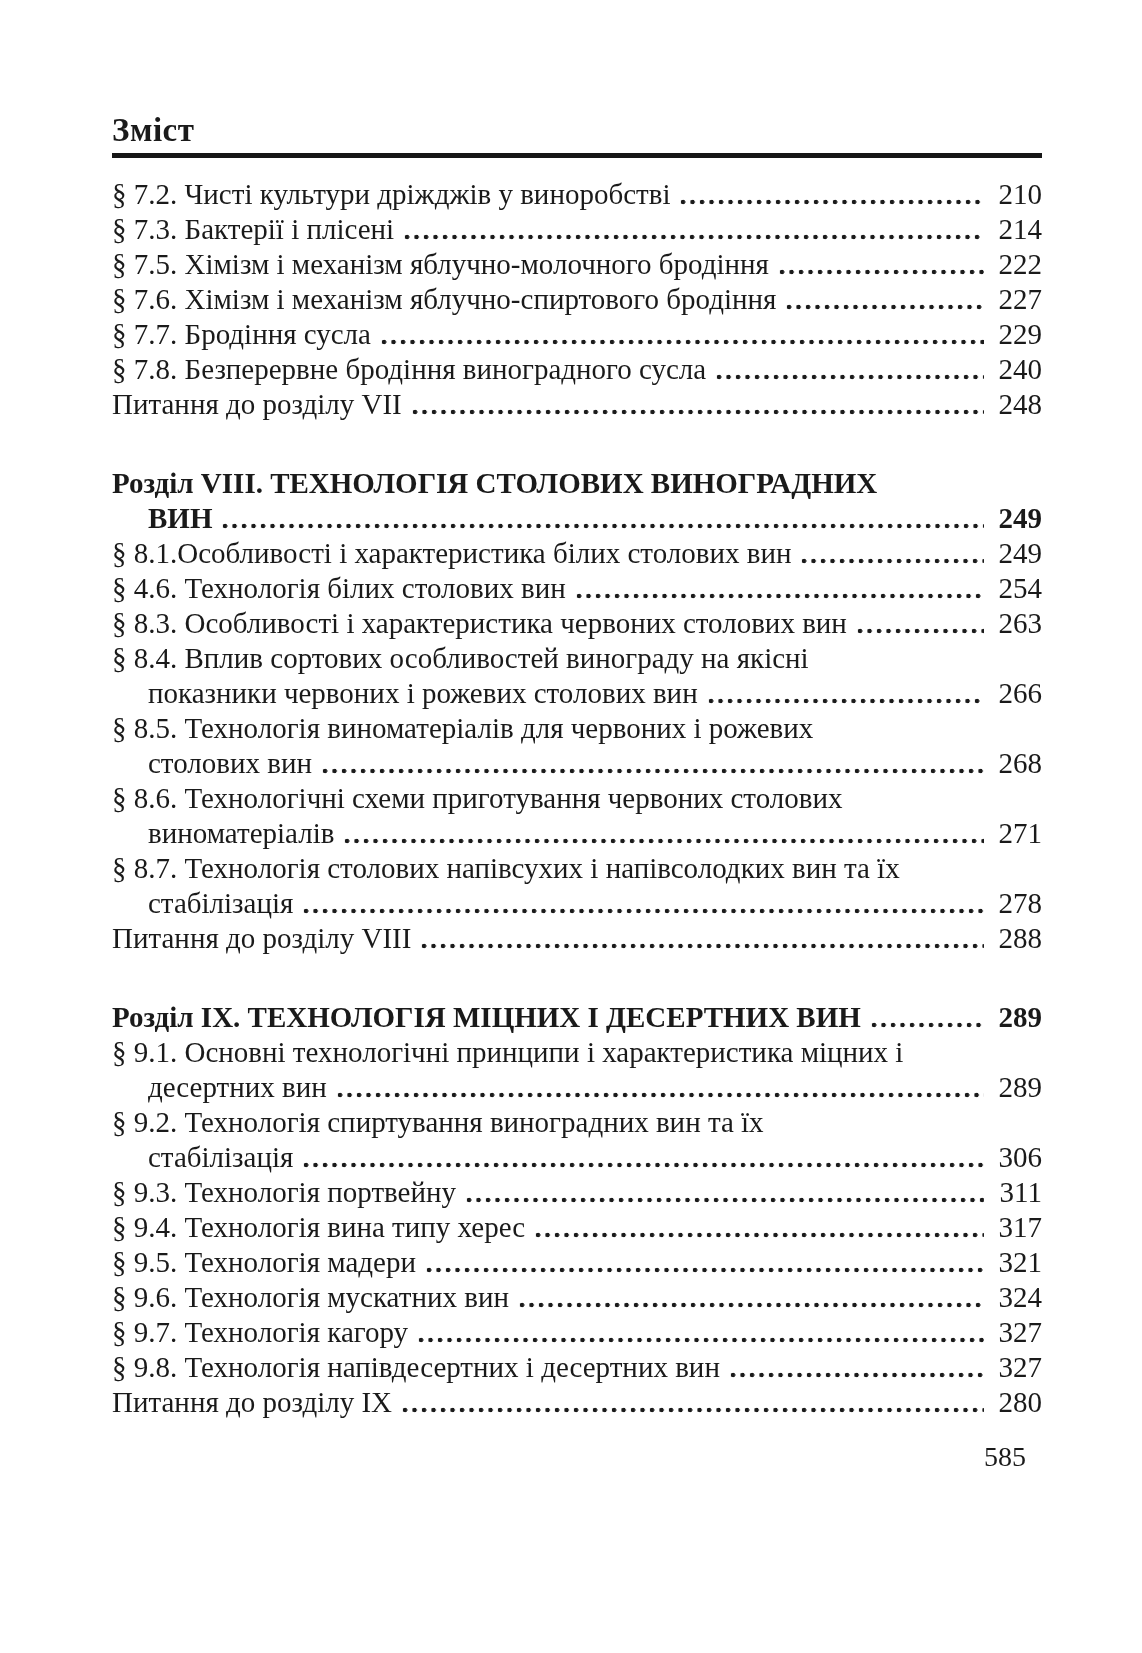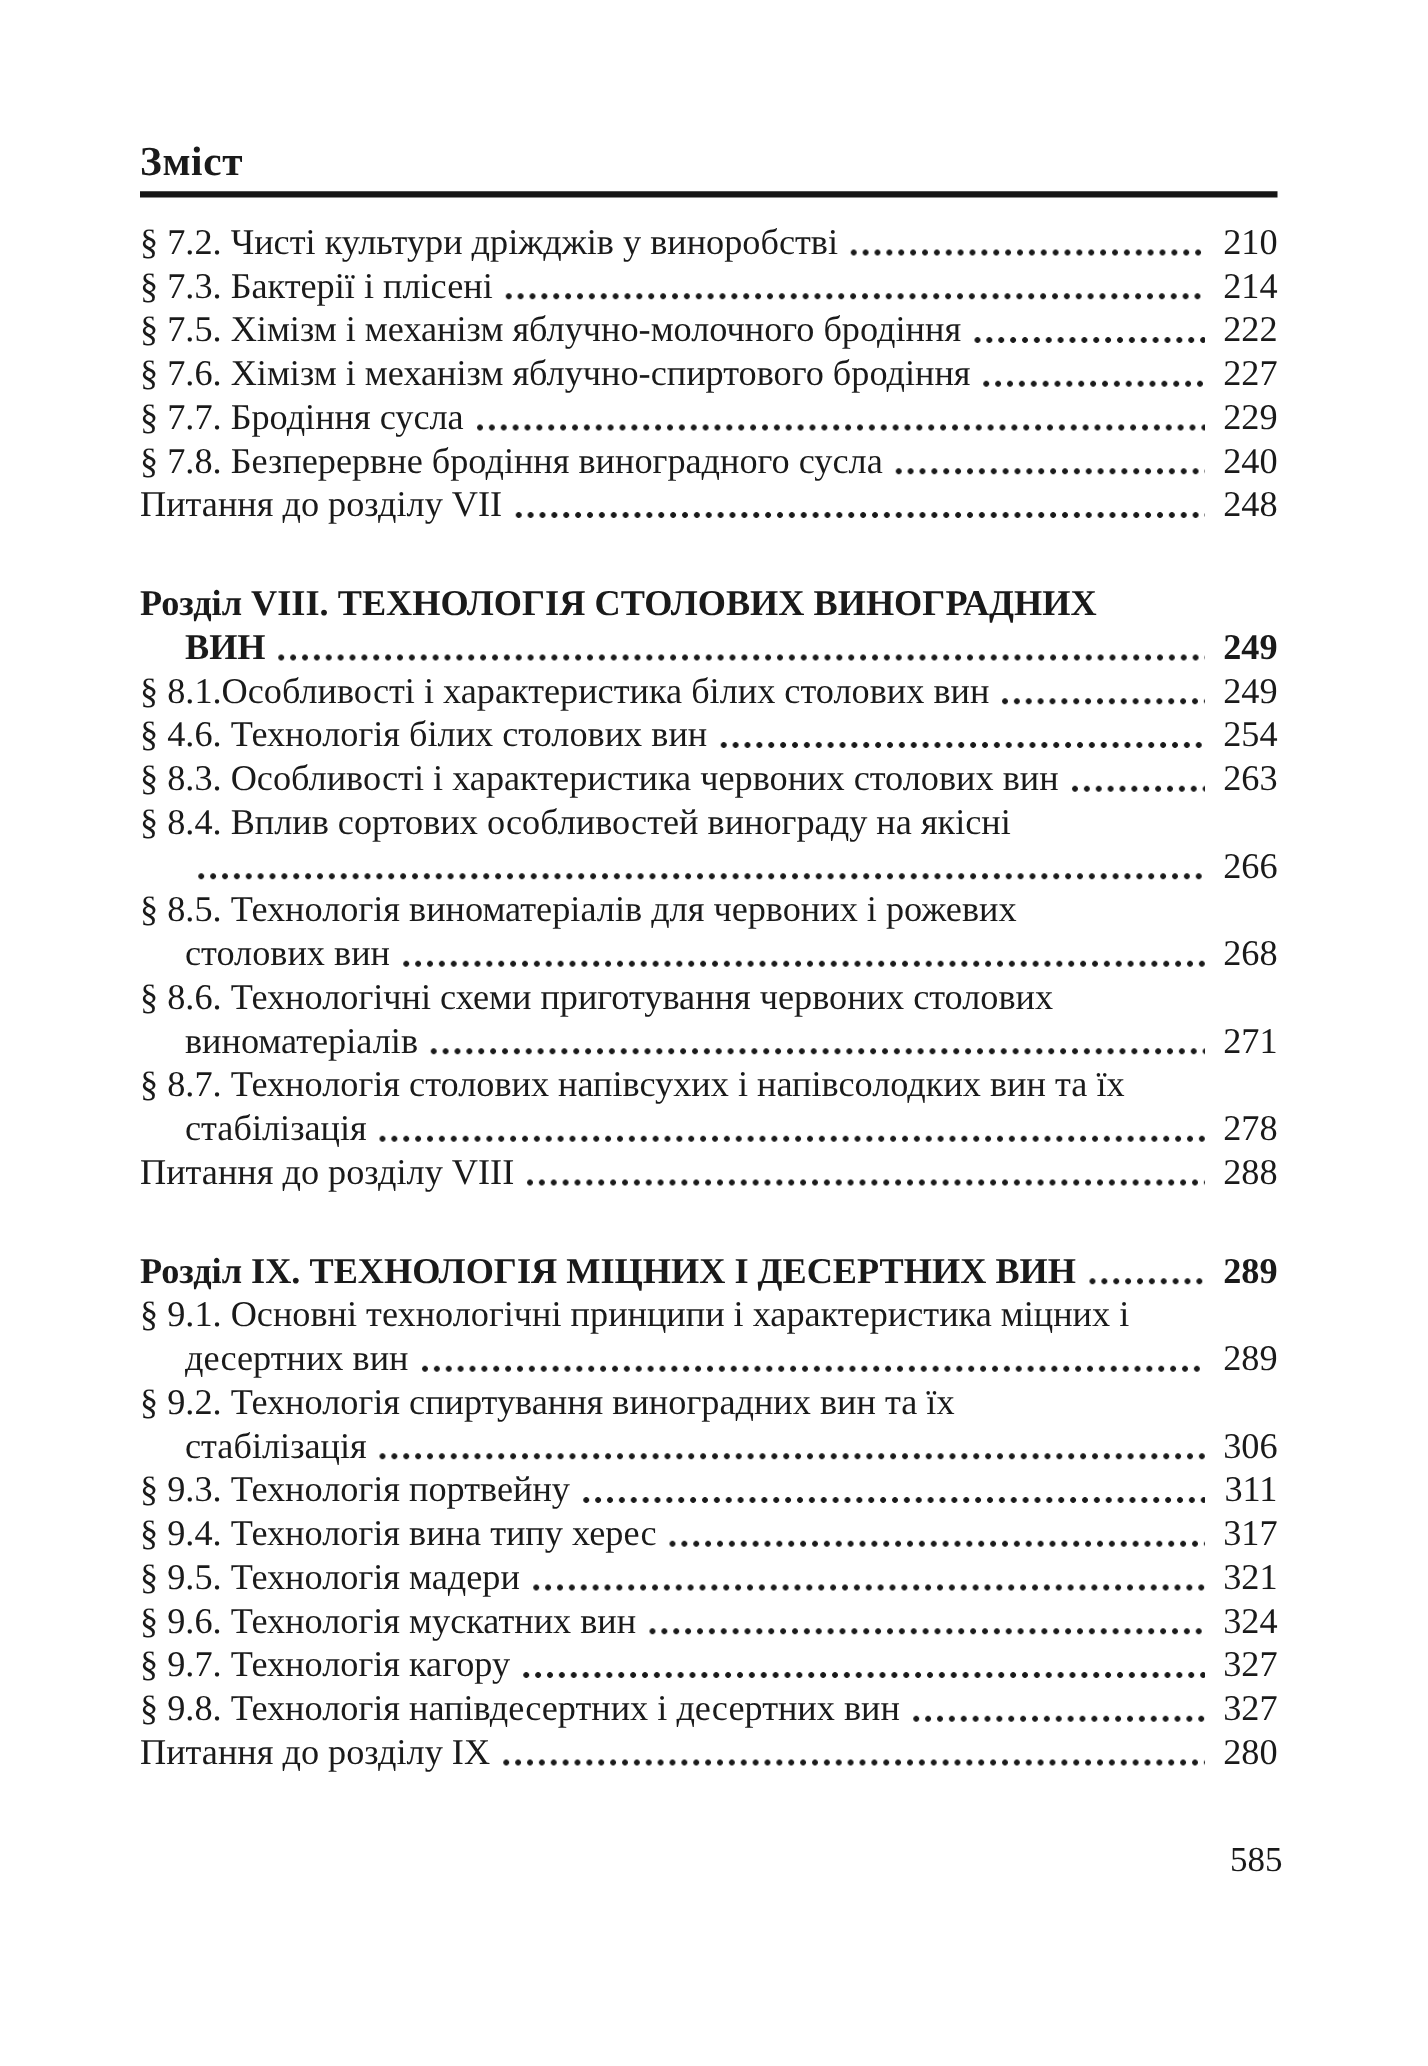--- a/index.html
+++ b/index.html
@@ -11,21 +11,21 @@
     width: 1142px;
     height: 1653px;
     position: relative;
     font-family: "Liberation Serif", "DejaVu Serif", serif;
     color: #1a1a1a;
     overflow: hidden;
   }
   .content {
     position: absolute;
     left: 112px;
-    right: 120px;
+    right: 100px;
     top: 0;
   }
   .page-title {
     margin: 0;
     padding-top: 112px;
     font-size: 33px;
     font-weight: bold;
     line-height: 36px;
     letter-spacing: 0.5px;
   }
@@ -61,21 +61,21 @@
     background-repeat: repeat-x;
     background-position: left bottom;
   }
   .num {
     min-width: 54px;
     text-align: right;
     white-space: nowrap;
   }
   .footer-folio {
     position: absolute;
-    top: 1472px;
+    top: 1440px;
     right: 116px;
     font-size: 28px;
     line-height: 34px;
   }
 </style>
 </head>
 <body>
 
 <div class="content">
   <h1 class="page-title">Зміст</h1>
@@ -139,20 +139,21 @@
         </div>
         <div class="row">
           <span class="t">§ 8.3. Особливості і характеристика червоних столових вин</span>
           <span class="leader"></span>
           <span class="num">263</span>
         </div>
         <div class="row">
           <span class="t">§ 8.4. Вплив сортових особливостей винограду на якісні</span>
         </div>
         <div class="row indent">
+          <span class="t">показники червоних і рожевих столових вин</span>
           <span class="leader"></span>
           <span class="num">266</span>
         </div>
         <div class="row">
           <span class="t">§ 8.5. Технологія виноматеріалів для червоних і рожевих</span>
         </div>
         <div class="row indent">
           <span class="t">столових вин</span>
           <span class="leader"></span>
           <span class="num">268</span>

